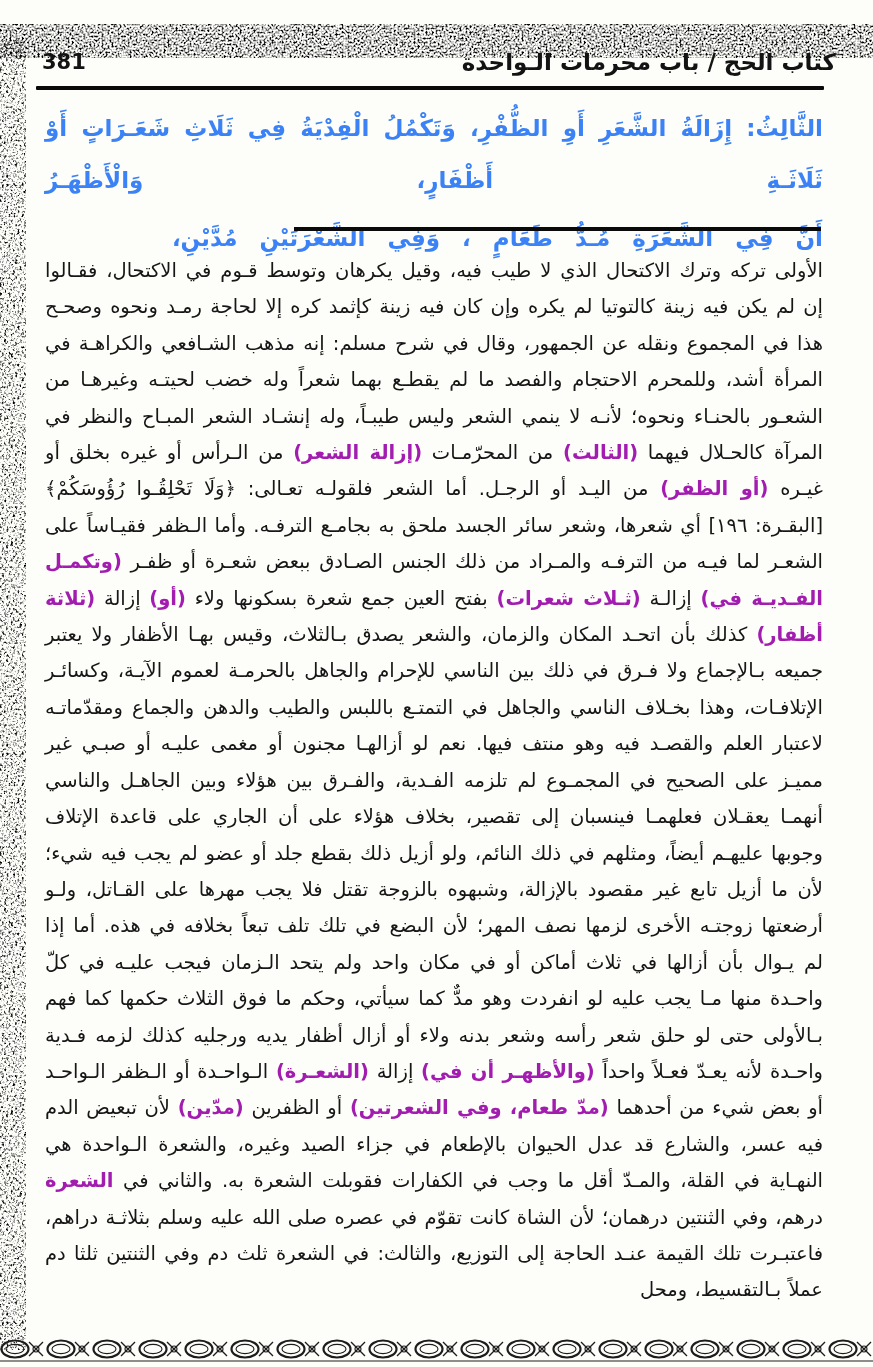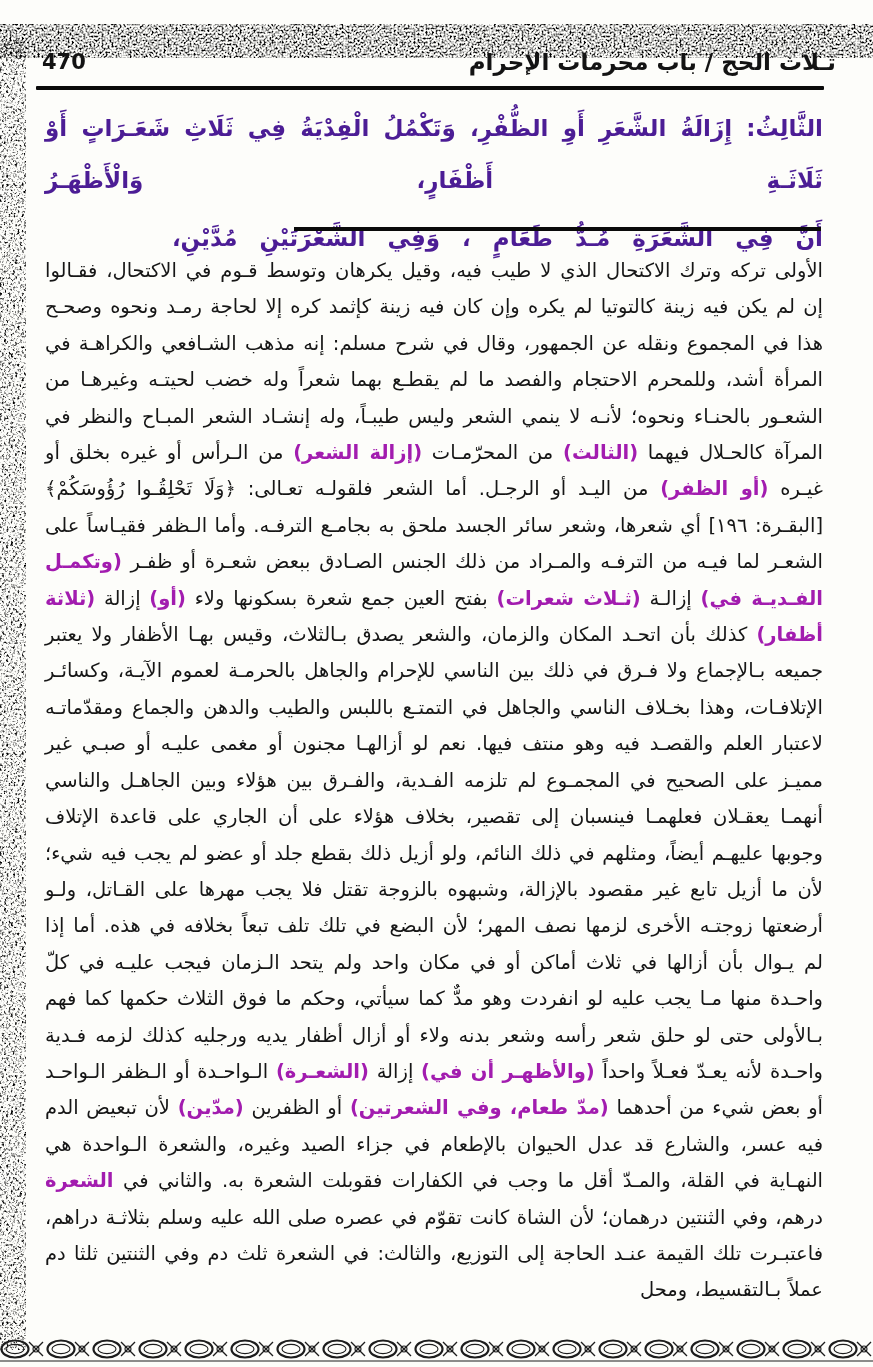--- a/index.html
+++ b/index.html
@@ -17,21 +17,21 @@
     direction:rtl;
   }
   .header-title{font-size:23px;font-weight:bold;letter-spacing:0;}
   .page-number{font-size:21px;font-weight:bold;padding-left:6px;}
   .header-rule{
     position:absolute;top:86px;left:36px;width:788px;height:4px;background:#0a0a0a;
     border-radius:1px;
   }
   .matn{
     position:absolute;top:102px;right:50px;width:778px;
-    direction:rtl;font-weight:bold;font-size:23px;line-height:52px;color:#4c1d95;
+    direction:rtl;font-weight:bold;font-size:23px;line-height:52px;color:#3b82f6;
   }
   .matn-line1{text-align:justify;text-align-last:justify;word-spacing:2px;}
   .matn-line2{word-spacing:14px;margin-top:6px;}
   .matn-rule{
     position:absolute;top:227px;right:52px;width:527px;height:4px;background:#0a0a0a;
   }
   .commentary{
     position:absolute;top:253px;right:50px;width:778px;
     direction:rtl;text-align:justify;
     font-size:19.5px;line-height:36.4px;color:#161616;
@@ -53,22 +53,22 @@
 
 <svg class="noise left-noise" width="26" height="1310">
   <filter id="grainB">
     <feTurbulence type="fractalNoise" baseFrequency="0.45" numOctaves="3" seed="21"></feTurbulence>
     <feColorMatrix type="matrix" values="0 0 0 0 0  0 0 0 0 0  0 0 0 0 0  2.0 2.0 2.0 0 -3.0"></feColorMatrix>
   </filter>
   <rect width="26" height="1310" filter="url(#grainB)"></rect>
 </svg>
 
 <div class="header-row">
-  <div class="header-title">ثـلاث الحج / باب محرمات الإحرام</div>
-  <div class="page-number">470</div>
+  <div class="header-title">كتاب الحج / باب محرمات الـواحدة</div>
+  <div class="page-number">381</div>
 </div>
 <div class="header-rule"></div>
 
 <div class="matn">
   <div class="matn-line1">الثَّالِثُ: إِزَالَةُ الشَّعَرِ أَوِ الظُّفْرِ، وَتَكْمُلُ الْفِدْيَةُ فِي ثَلَاثِ شَعَـرَاتٍ أَوْ ثَلَاثَـةِ أَظْفَارٍ، وَالْأَظْهَـرُ</div>
   <div class="matn-line2">أَنَّ فِي الشَّعَرَةِ مُـدُّ طَعَامٍ ، وَفِي الشَّعْرَتَيْنِ مُدَّيْنِ،</div>
 </div>
 <div class="matn-rule"></div>
 
 <div class="commentary"><span>الأولى تركه وترك الاكتحال الذي لا طيب فيه، وقيل يكرهان وتوسط قـوم في الاكتحال، فقـالوا إن لم يكن فيه زينة كالتوتيا لم يكره وإن كان فيه زينة كإثمد كره إلا لحاجة رمـد ونحوه وصحـح هذا في المجموع ونقله عن الجمهور، وقال في شرح مسلم: إنه مذهب الشـافعي والكراهـة في المرأة أشد، وللمحرم الاحتجام والفصد ما لم يقطـع بهما شعراً وله خضب لحيتـه وغيرهـا من الشعـور بالحنـاء ونحوه؛ لأنـه لا ينمي الشعر وليس طيبـاً، وله إنشـاد الشعر المبـاح والنظر في المرآة كالحـلال فيهما </span><b>(الثالث)</b><span> من المحرّمـات </span><b>(إزالة الشعر)</b><span> من الـرأس أو غيره بخلق أو غيـره </span><b>(أو الظفر)</b><span> من اليـد أو الرجـل. أما الشعر فلقولـه تعـالى: ﴿وَلَا تَحْلِقُـوا رُؤُوسَكُمْ﴾ [البقـرة: ١٩٦] أي شعرها، وشعر سائر الجسد ملحق به بجامـع الترفـه. وأما الـظفر فقيـاساً على الشعـر لما فيـه من الترفـه والمـراد من ذلك الجنس الصـادق ببعض شعـرة أو ظفـر </span><b>(وتكمـل الفـديـة في)</b><span> إزالـة </span><b>(ثـلاث شعرات)</b><span> بفتح العين جمع شعرة بسكونها ولاء </span><b>(أو)</b><span> إزالة </span><b>(ثلاثة أظفار)</b><span> كذلك بأن اتحـد المكان والزمان، والشعر يصدق بـالثلاث، وقيس بهـا الأظفار ولا يعتبر جميعه بـالإجماع ولا فـرق في ذلك بين الناسي للإحرام والجاهل بالحرمـة لعموم الآيـة، وكسائـر الإتلافـات، وهذا بخـلاف الناسي والجاهل في التمتـع باللبس والطيب والدهن والجماع ومقدّماتـه لاعتبار العلم والقصـد فيه وهو منتف فيها. نعم لو أزالهـا مجنون أو مغمى عليـه أو صبـي غير مميـز على الصحيح في المجمـوع لم تلزمه الفـدية، والفـرق بين هؤلاء وبين الجاهـل والناسي أنهمـا يعقـلان فعلهمـا فينسبان إلى تقصير، بخلاف هؤلاء على أن الجاري على قاعدة الإتلاف وجوبها عليهـم أيضاً، ومثلهم في ذلك النائم، ولو أزيل ذلك بقطع جلد أو عضو لم يجب فيه شيء؛ لأن ما أزيل تابع غير مقصود بالإزالة، وشبهوه بالزوجة تقتل فلا يجب مهرها على القـاتل، ولـو أرضعتها زوجتـه الأخرى لزمها نصف المهر؛ لأن البضع في تلك تلف تبعاً بخلافه في هذه. أما إذا لم يـوال بأن أزالها في ثلاث أماكن أو في مكان واحد ولم يتحد الـزمان فيجب عليـه في كلّ واحـدة منها مـا يجب عليه لو انفردت وهو مدٌّ كما سيأتي، وحكم ما فوق الثلاث حكمها كما فهم بـالأولى حتى لو حلق شعر رأسه وشعر بدنه ولاء أو أزال أظفار يديه ورجليه كذلك لزمه فـدية واحـدة لأنه يعـدّ فعـلاً واحداً </span><b>(والأظهـر أن في)</b><span> إزالة </span><b>(الشعـرة)</b><span> الـواحـدة أو الـظفر الـواحـد أو بعض شيء من أحدهما </span><b>(مدّ طعام، وفي الشعرتين)</b><span> أو الظفرين </span><b>(مدّين)</b><span> لأن تبعيض الدم فيه عسر، والشارع قد عدل الحيوان بالإطعام في جزاء الصيد وغيره، والشعرة الـواحدة هي النهـاية في القلة، والمـدّ أقل ما وجب في الكفارات فقوبلت الشعرة به. والثاني في </span><b>الشعرة</b><span> درهم، وفي الثنتين درهمان؛ لأن الشاة كانت تقوّم في عصره صلى الله عليه وسلم بثلاثـة دراهم، فاعتبـرت تلك القيمة عنـد الحاجة إلى التوزيع، والثالث: في الشعرة ثلث دم وفي الثنتين ثلثا دم عملاً بـالتقسيط، ومحل</span></div>

